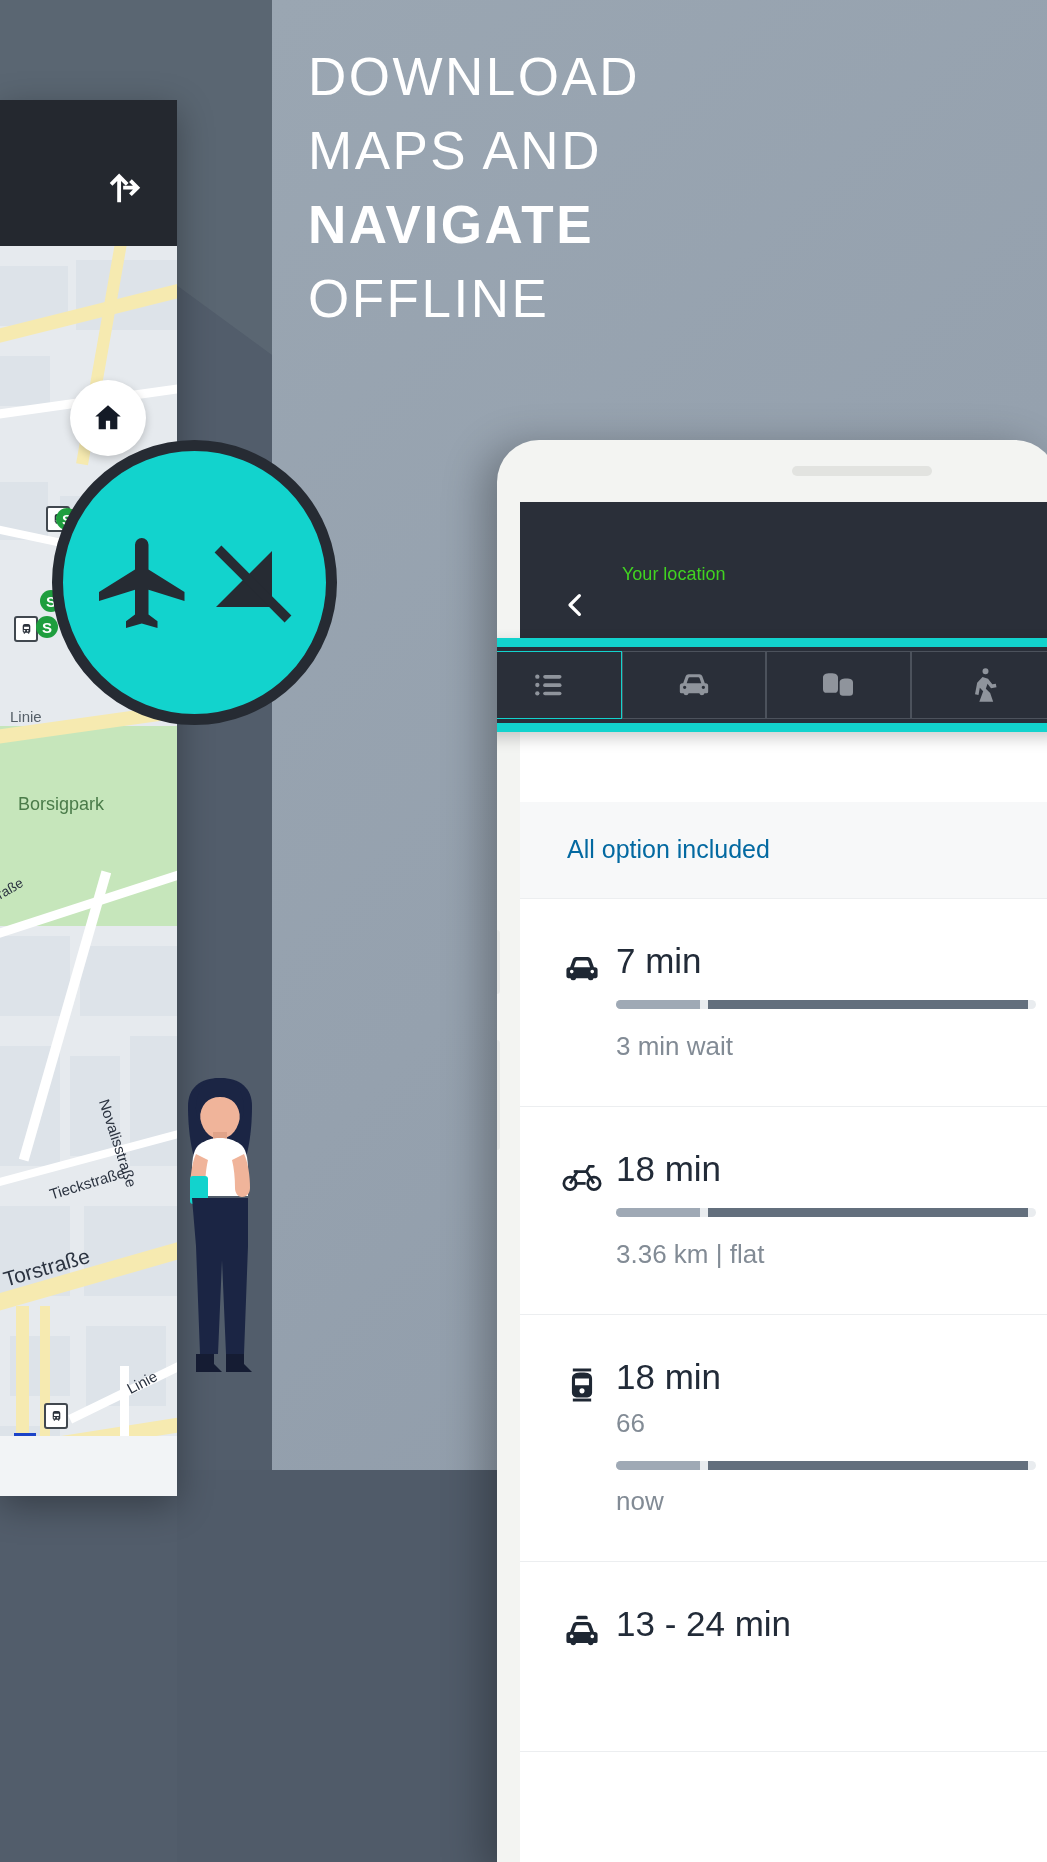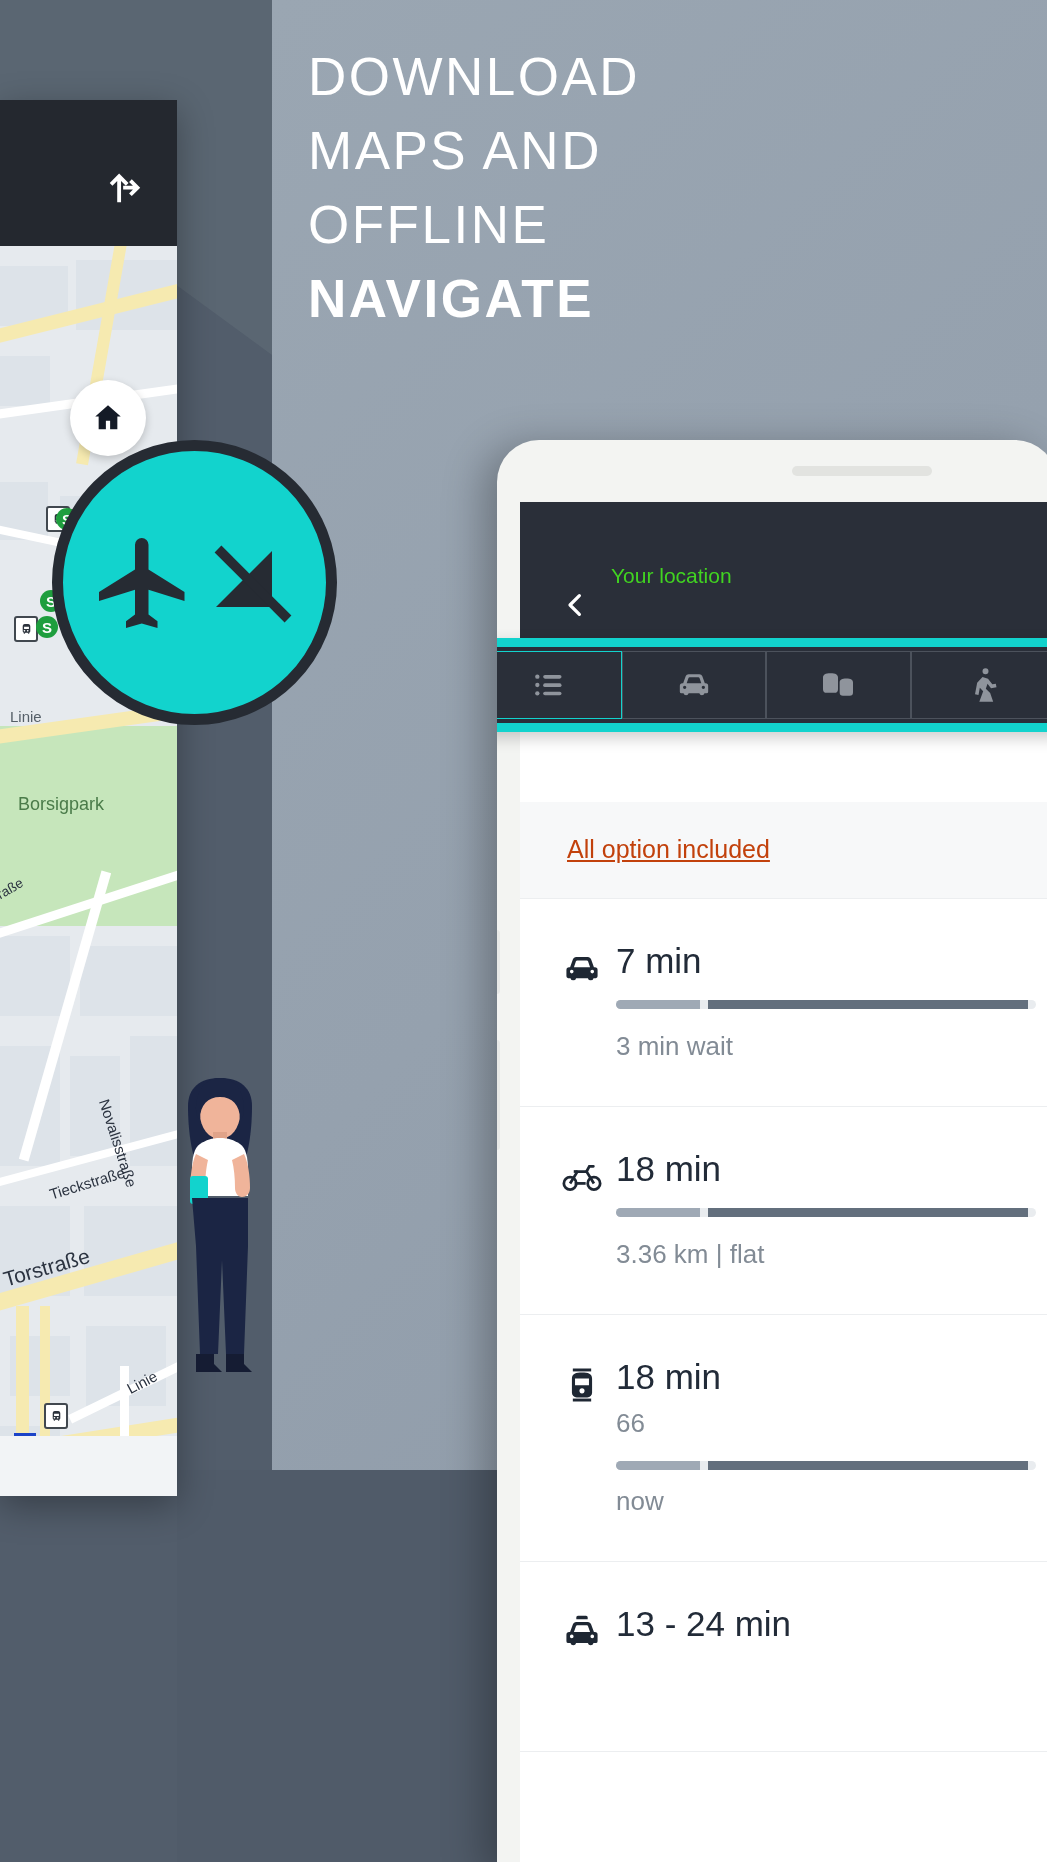--- a/index.html
+++ b/index.html
@@ -139,22 +139,22 @@
     background:#e8e9e7;
   }
 
   
   .app-header {
     position:absolute; left:0; top:0; width:537px; height:165px;
     background:#2a2f39;
   }
   .back-chevron { position:absolute; left:40px; top:82px; }
   .hdr-from {
-    position:absolute; left:91px; top:62px;
-    color:#41d321; font-size:21px;text-align:center;
+    position:absolute; left:102px; top:62px;
+    color:#41d321; font-size:18px;text-align:center;
   }
   .hdr-to {
     position:absolute; left:93px; top:96px; white-space:nowrap;
     font-size:29px; color:#ffffff;
   }
   .hdr-to .to-lbl { color:#9aa0a8; }
 
   
   .tabbar-outer {
     position:absolute; left:-35px; top:198px; width:600px; height:94px;
@@ -172,21 +172,21 @@
     display:flex; align-items:center; justify-content:center;
   }
   .tab.active { border-color:#12d3cd; }
 
   
   .subheader {
     position:absolute; left:0; top:300px; width:537px; height:97px;
     background:#f7f8f9; border-bottom:1px solid #eceef0;
   }
   .subheader span {
-    position:absolute; left:47px; top:33px; font-size:25px; color:#c2410c;text-decoration:underline;
+    position:absolute; left:47px; top:33px; font-size:25px; color:#0369a1;
   }
 
   
   .route-list { position:absolute; left:0; top:397px; width:537px; }
   .route-row {
     position:relative; padding:44px 0 44px 0;
     border-bottom:1px solid #eceef0; min-height:190px;
   }
   .route-icon { position:absolute; left:40px; top:48px; }
   .route-main { margin-left:96px; }
@@ -208,22 +208,22 @@
 <div class="stage">
 
   <div class="bg-dark-left"></div>
   <div class="bg-main"></div>
   <div class="ribbon"></div>
   <div class="bg-footer-dark"></div>
 
   <div class="headline">
     <span class="ln light">DOWNLOAD</span>
     <span class="ln light">MAPS AND</span>
+    <span class="ln bold">NAVIGATE</span>
     <span class="ln light">OFFLINE</span>
-    <span class="ln bold">NAVIGATE</span>
   </div>
 
   <div class="map-card">
 
     <div class="map-nav-header">
       <span class="turn-icon">
         <svg width="46" height="46" viewBox="0 0 24 24">
           <path fill="#ffffff" d="M9.5 21V9.9L7 12.4 5.6 11 10.5 6l4.9 5-1.4 1.4-2.5-2.5V21h-2z"></path>
           <path fill="#ffffff" d="M12.6 12.4h5.1l-2-2 1.4-1.4 4.4 4.4-4.4 4.4-1.4-1.4 2-2h-5.1z"></path>
         </svg>

